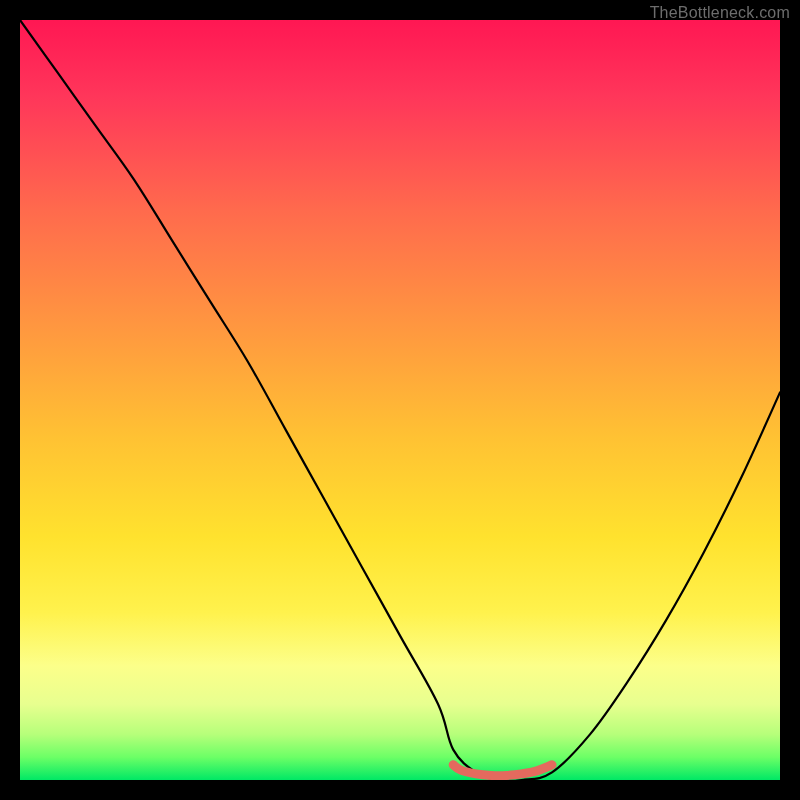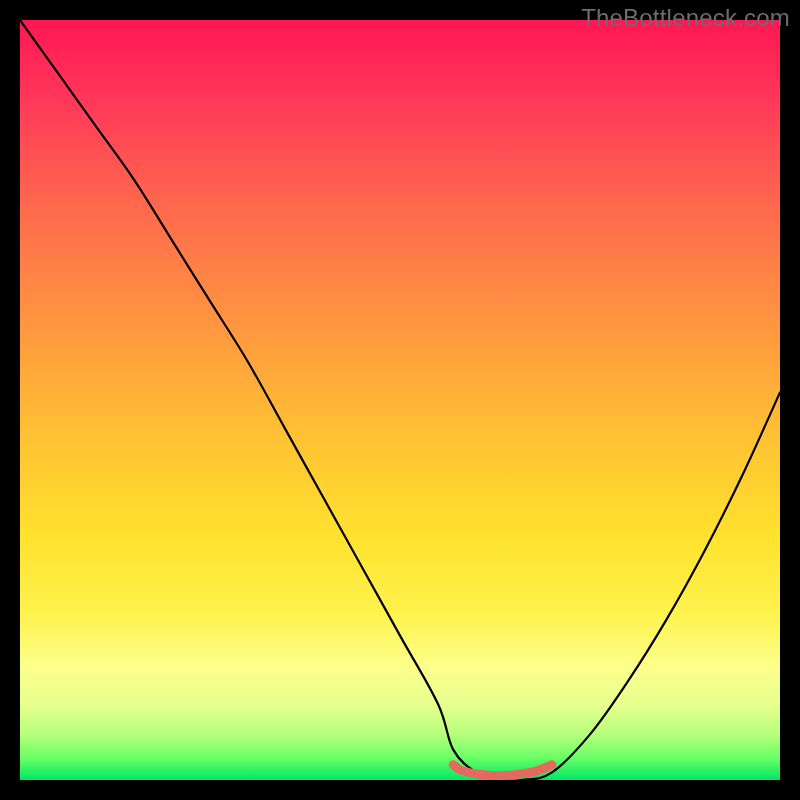--- a/index.html
+++ b/index.html
@@ -43,21 +43,21 @@
       #b6ff7a 94%,
       #6cff66 97%,
       #00e865 100%
     );
   }
   .watermark {
     position: absolute;
     top: 4px;
     right: 10px;
     color: #6d6d6d;
-    font-size: 24px;
+    font-size: 16px;
     font-weight: 500;
     letter-spacing: 0.2px;
     user-select: none;
   }
   svg.curve {
     position: absolute;
     inset: 0;
   }
 </style>
 </head>

